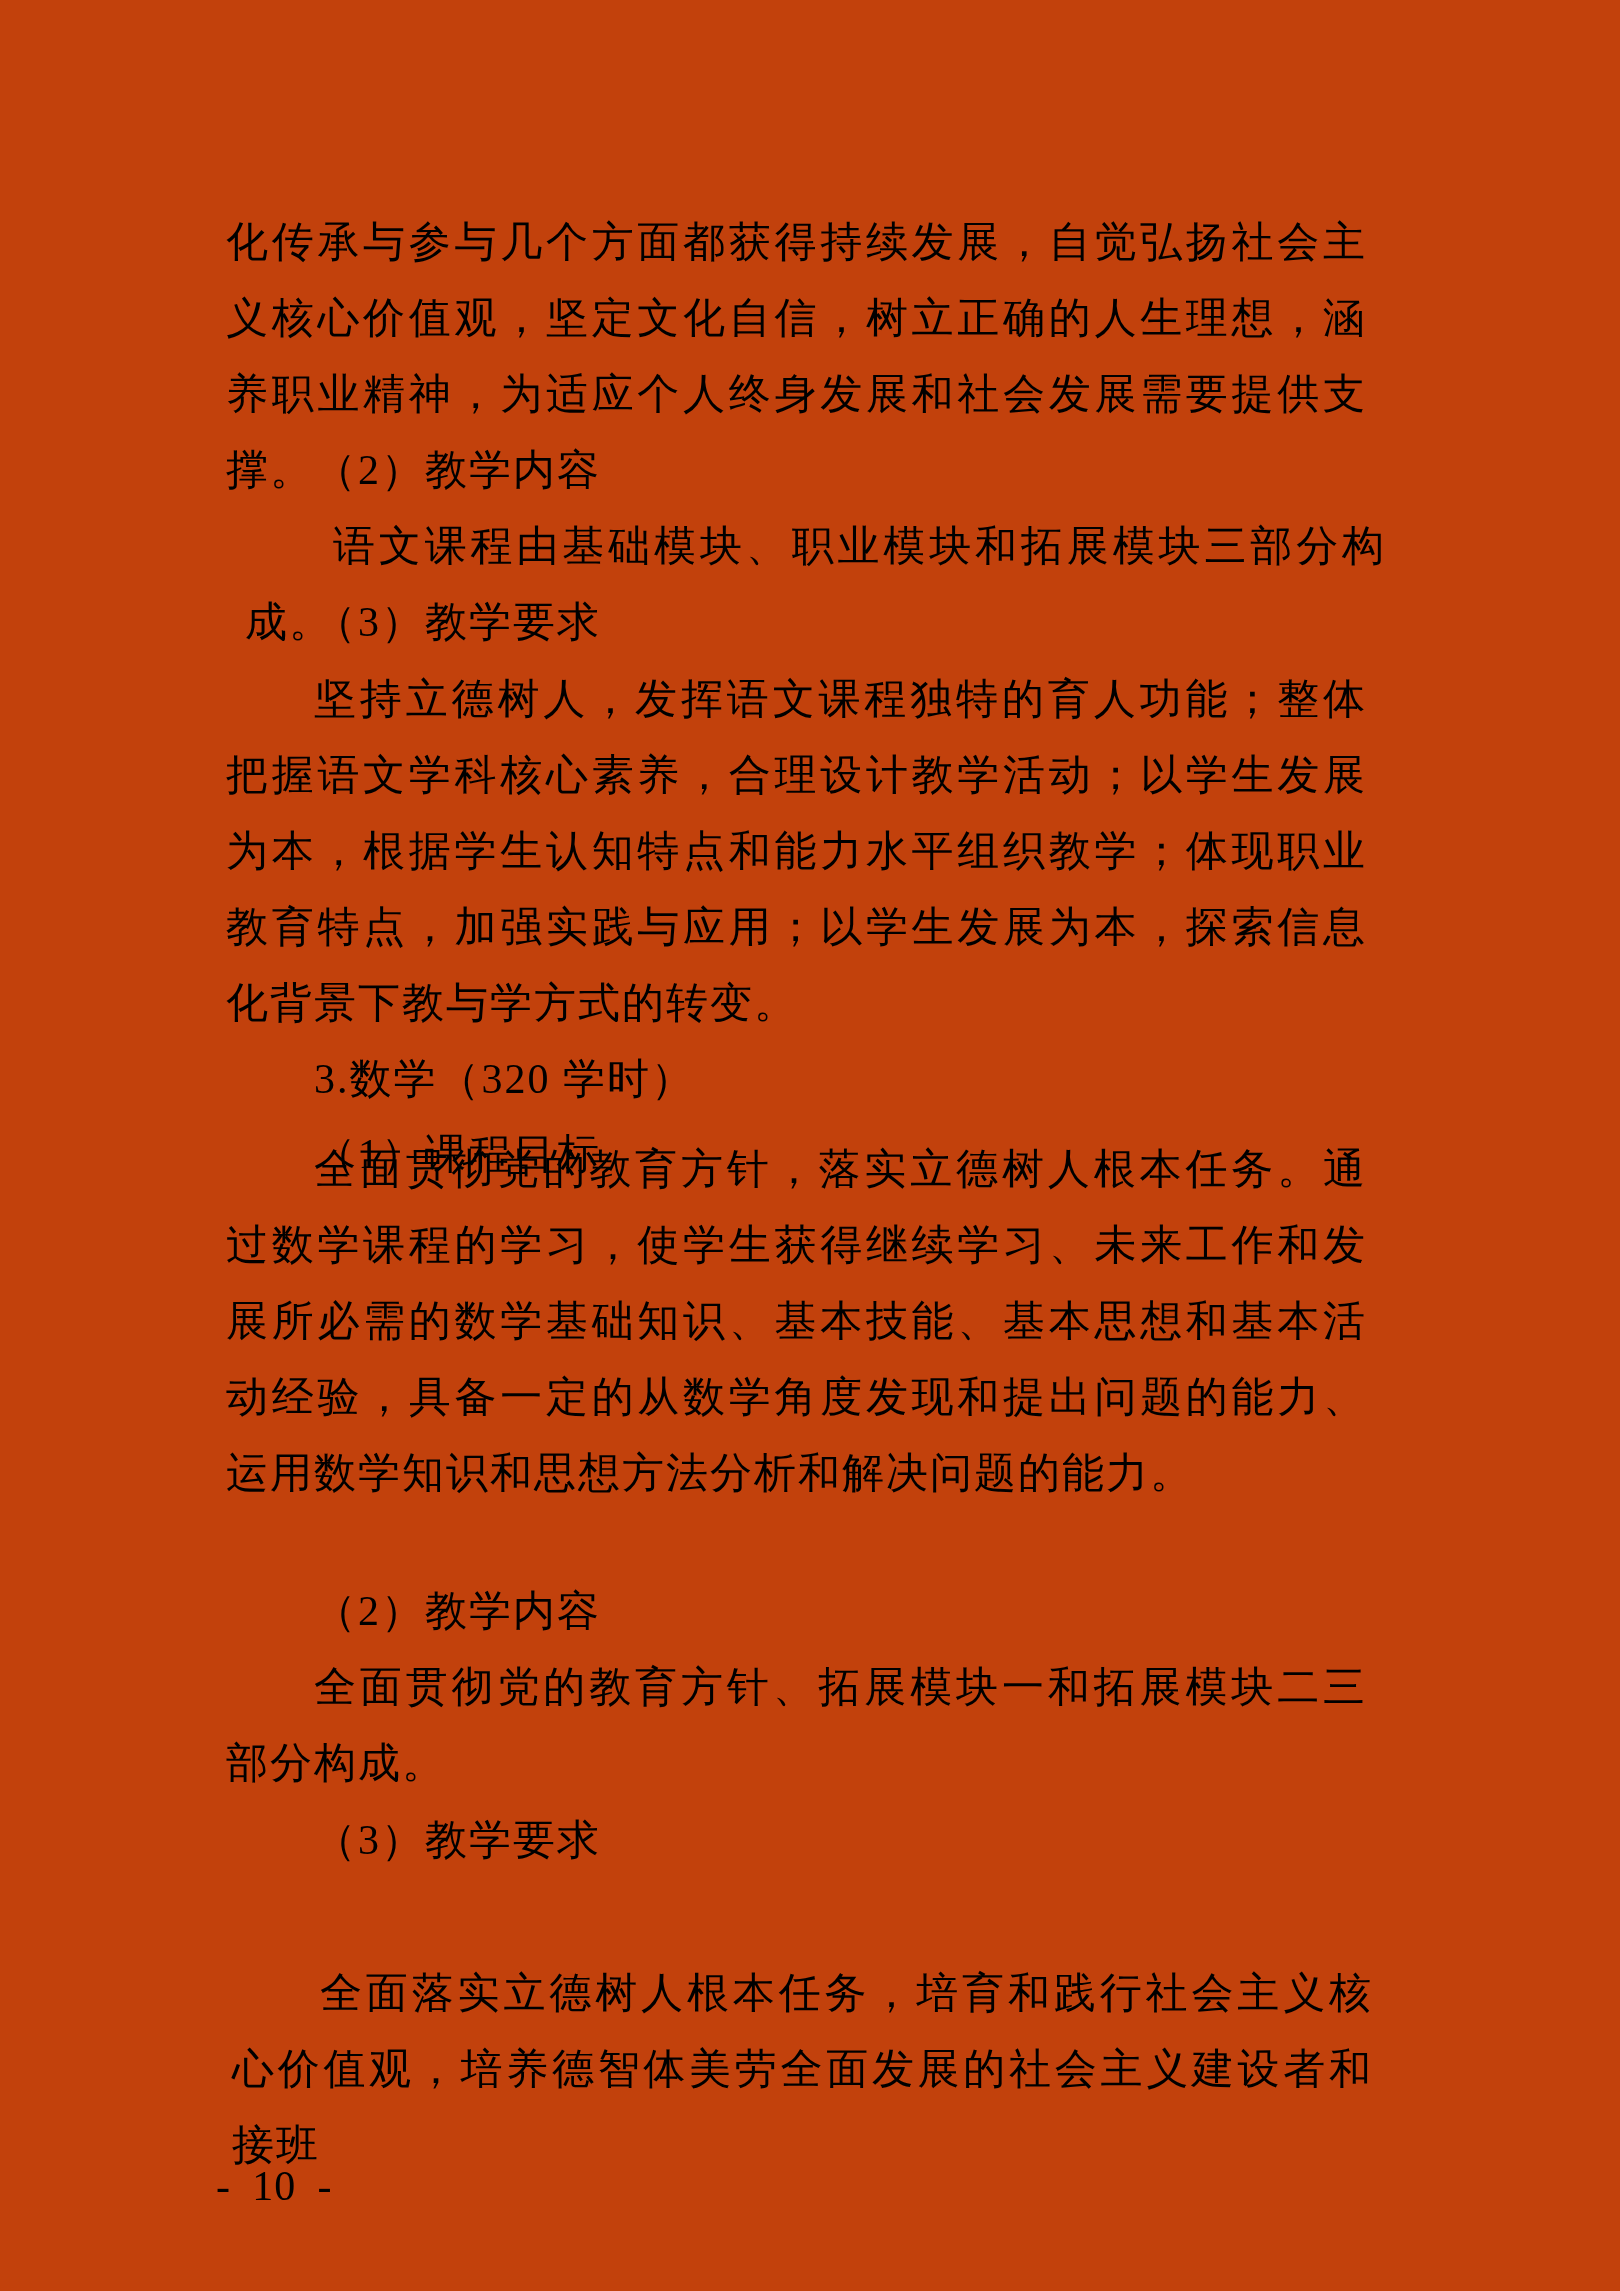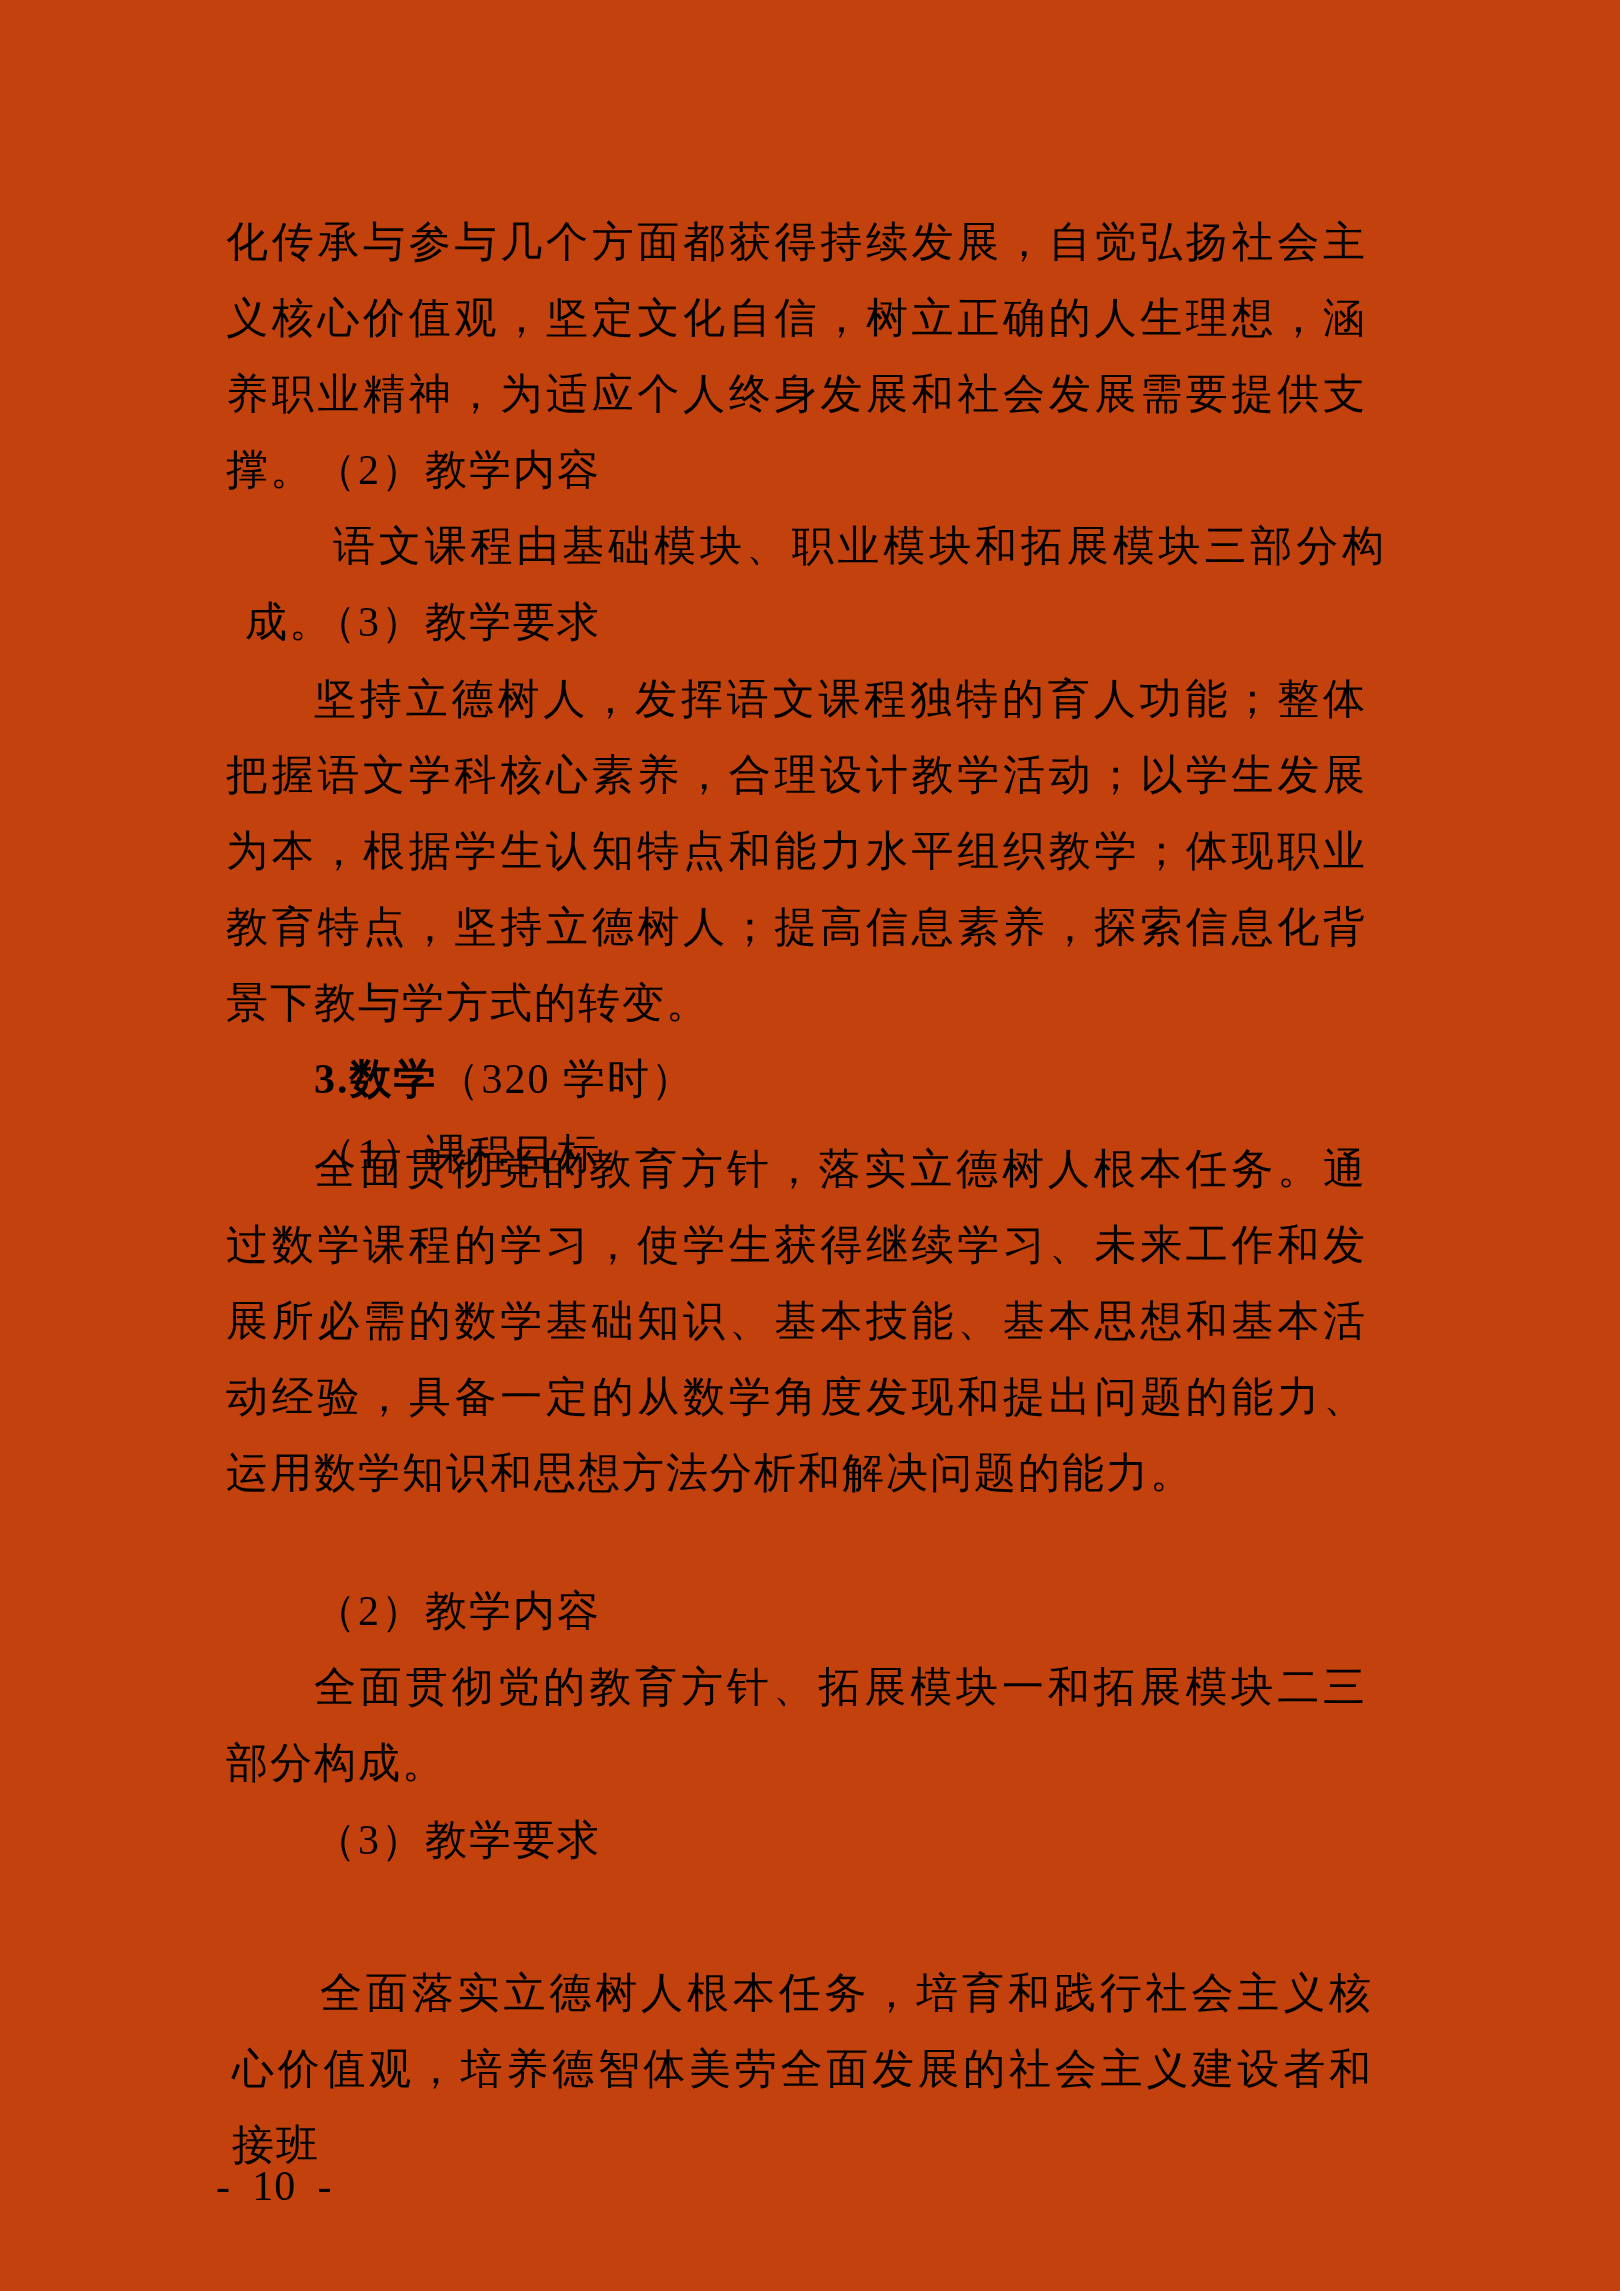--- a/index.html
+++ b/index.html
@@ -30,21 +30,21 @@
     line-height: 76px;
     letter-spacing: 2px;
     text-align: justify;
     text-justify: inter-character;
     word-break: break-all;
   }
   .para.indent {
     text-indent: 88px;
   }
   .para .bold-part {
-    font-weight: bold;
+    font-weight: normal;
   }
   .footer {
     position: absolute;
     left: 216px;
     top: 2133px;
     font-size: 42px;
     line-height: 42px;
     letter-spacing: 1px;
     word-spacing: 9.8px;
     color: #000000;
@@ -58,21 +58,21 @@
   <div class="textcol">
 
     <p class="para" style="top: 204px;">化传承与参与几个方面都获得持续发展，自觉弘扬社会主义核心价值观，坚定文化自信，树立正确的人生理想，涵养职业精神，为适应个人终身发展和社会发展需要提供支撑。</p>
 
     <p class="para indent" style="top: 432px;">（2）教学内容</p>
 
     <p class="para indent" style="top: 508px; margin-left: 19px;">语文课程由基础模块、职业模块和拓展模块三部分构成。</p>
 
     <p class="para indent" style="top: 584px;">（3）教学要求</p>
 
-    <p class="para indent" style="top: 661px;">坚持立德树人，发挥语文课程独特的育人功能；整体把握语文学科核心素养，合理设计教学活动；以学生发展为本，根据学生认知特点和能力水平组织教学；体现职业教育特点，坚持立德树人；提高信息素养，探索信息化背景下教与学方式的转变。</p>
+    <p class="para indent" style="top: 661px;">坚持立德树人，发挥语文课程独特的育人功能；整体把握语文学科核心素养，合理设计教学活动；以学生发展为本，根据学生认知特点和能力水平组织教学；体现职业教育特点，加强实践与应用；以学生发展为本，探索信息化背景下教与学方式的转变。</p>
 
     <p class="para indent" style="top: 1041px;"><span class="bold-part">3.数学</span><span>（320 学时）</span></p>
 
     <p class="para indent" style="top: 1116px;">（1）课程目标</p>
 
     <p class="para indent" style="top: 1131px;">全面贯彻党的教育方针，落实立德树人根本任务。通过数学课程的学习，使学生获得继续学习、未来工作和发展所必需的数学基础知识、基本技能、基本思想和基本活动经验，具备一定的从数学角度发现和提出问题的能力、运用数学知识和思想方法分析和解决问题的能力。</p>
 
     <p class="para indent" style="top: 1573px;">（2）教学内容</p>
 
     <p class="para indent" style="top: 1649px;">全面贯彻党的教育方针、拓展模块一和拓展模块二三部分构成。</p>

